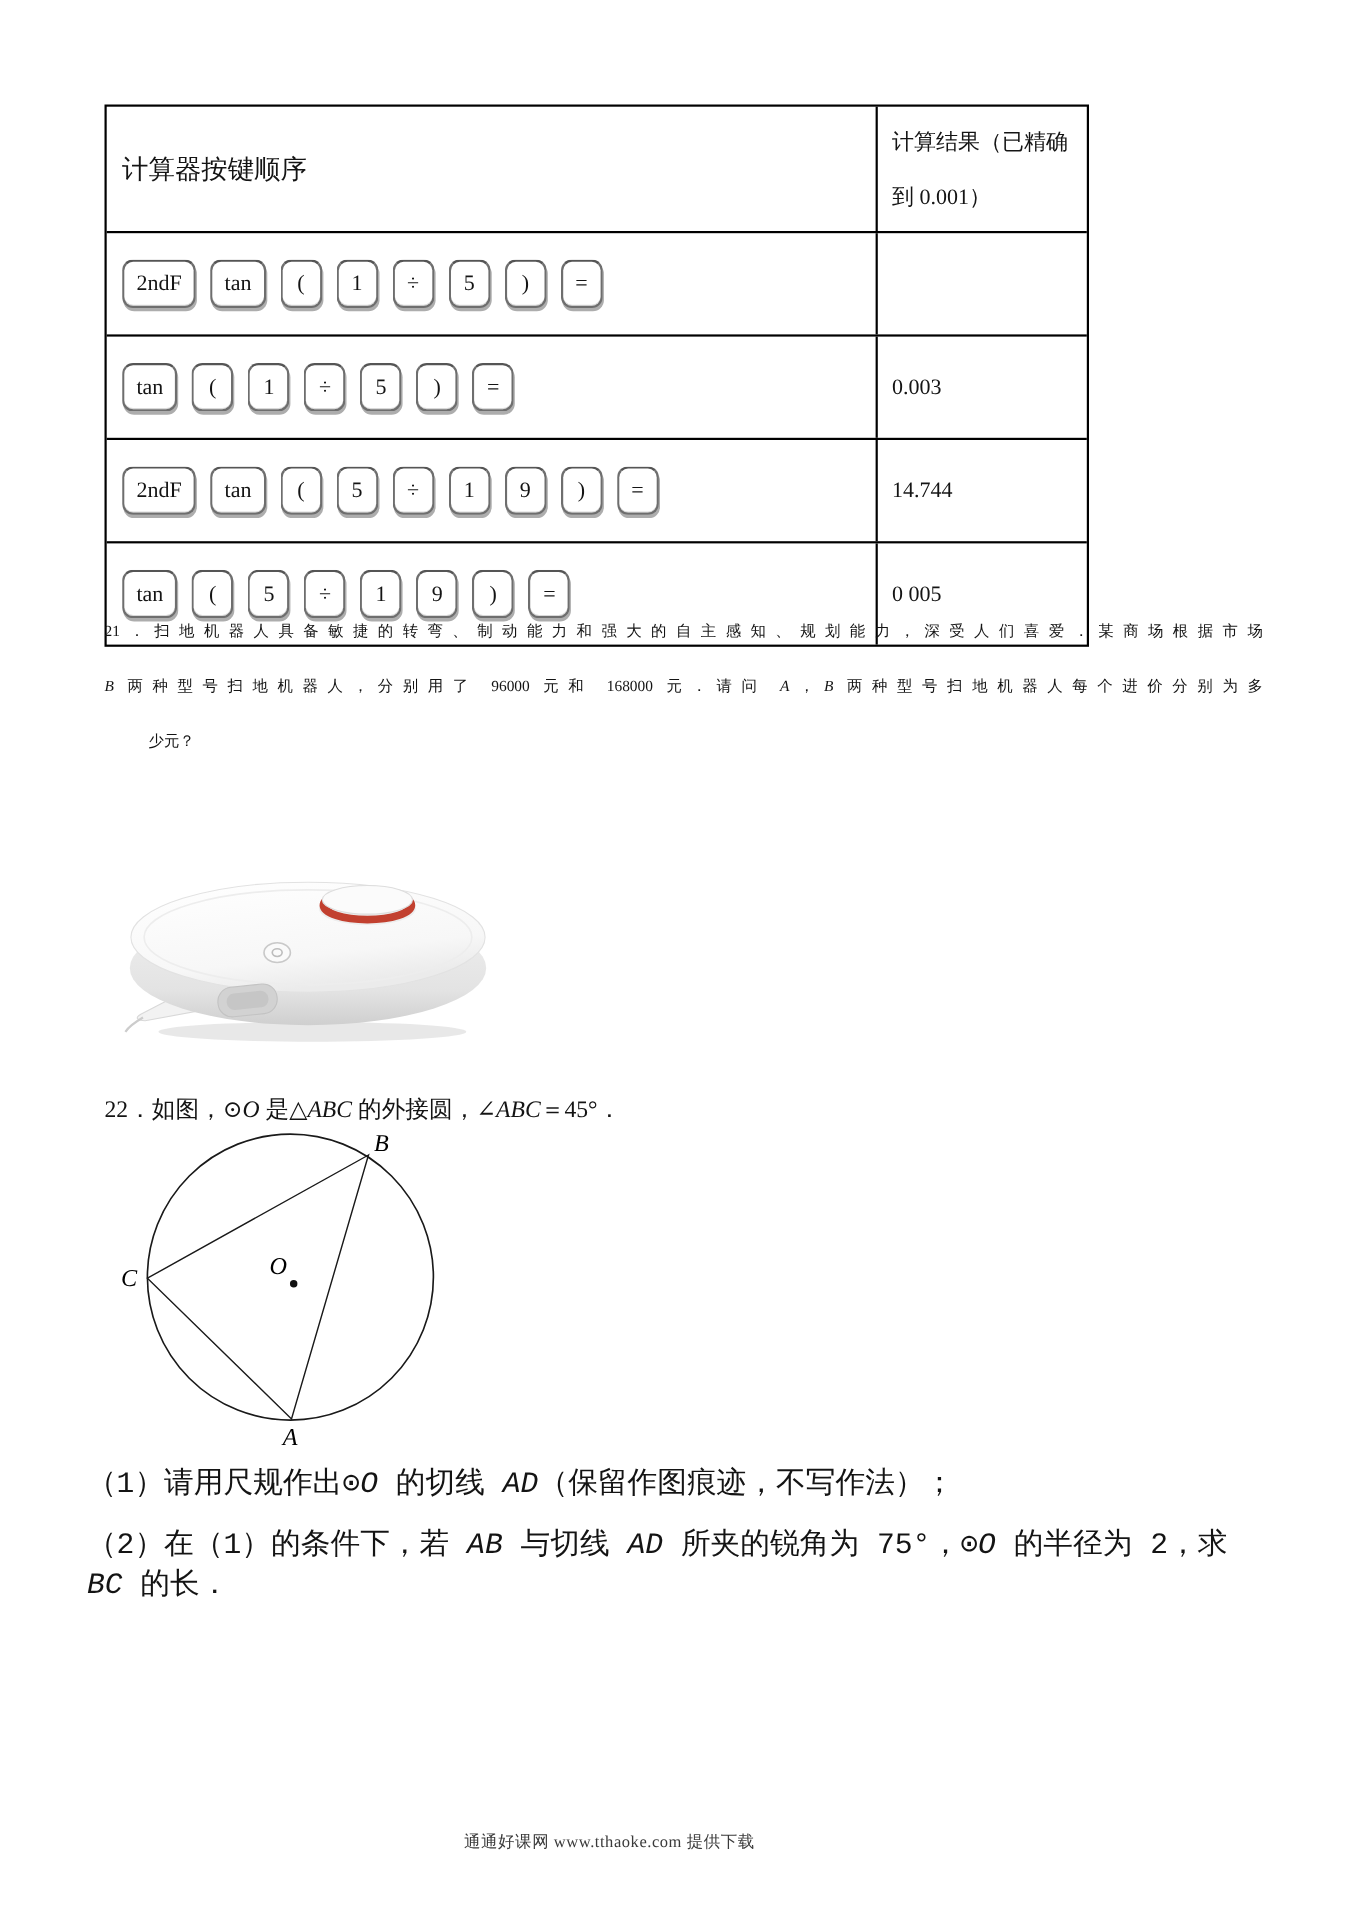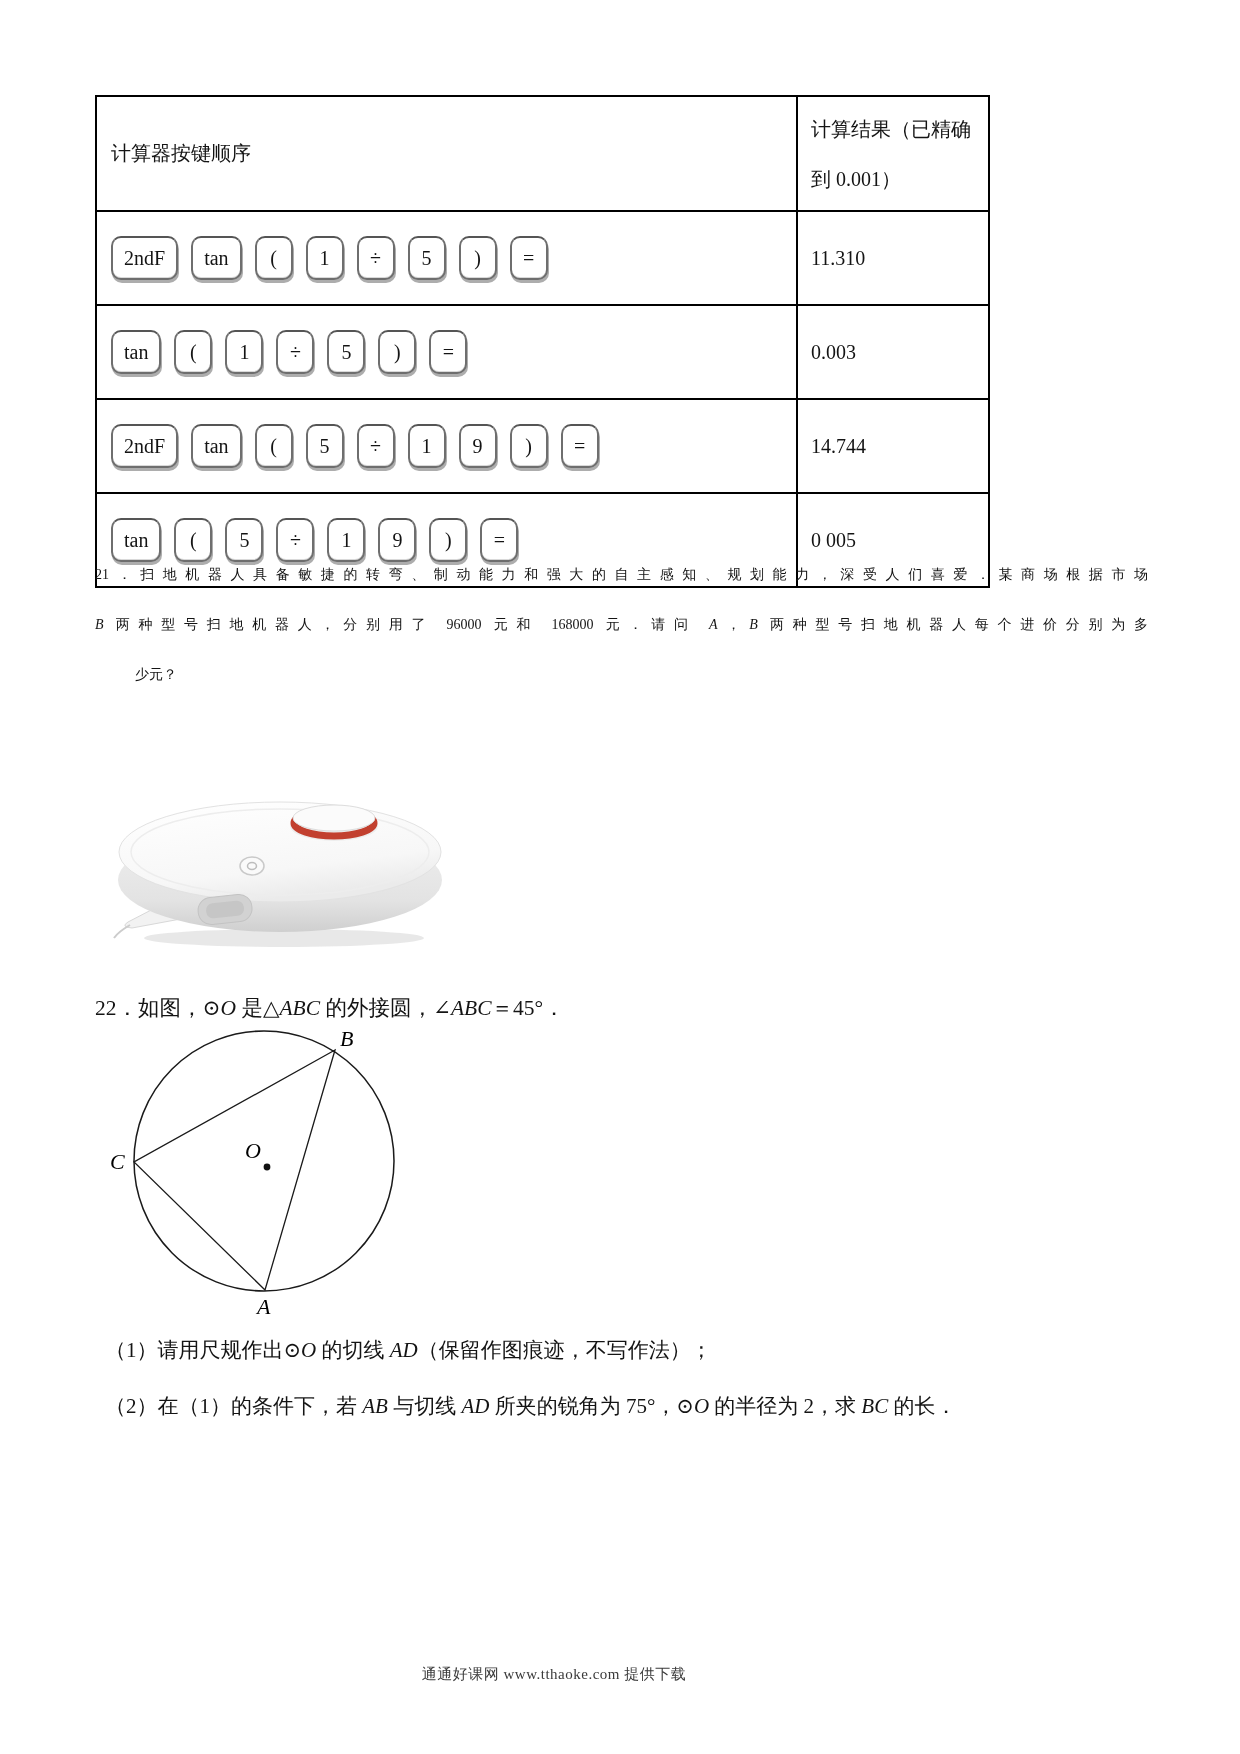--- a/index.html
+++ b/index.html
@@ -21,39 +21,39 @@
   .t-row.hdr { height:113px; }
   .t-row.r   { height:94px; }
   .c1 {
     width:701px; border-right:2px solid #000; box-sizing:border-box;
     display:flex; align-items:center; padding-left:14px; gap:13px;
   }
   .c2 {
     flex:1; box-sizing:border-box; display:flex; align-items:center;
     padding-left:13px; padding-right:4px; font-size:20px;
   }
-  .hdr .c1 { font-size:20px; }
+  .hdr .c1 { font-size:24px; }
   .hdr .c2 { font-size:20px; line-height:50px; }
   .key {
     display:inline-block; min-width:38px; padding:8px 11px;
     border:2px solid #6e6e6e; border-top-color:#555;
     border-radius:10px; background:#fff;
     box-shadow:1px 3px 0 #adadad, inset 0 -1px 0 #d9d9d9;
     font-size:20px; text-align:center; line-height:24px;
     box-sizing:border-box;
   }
 
   
   .q21 { position:absolute; left:95px; top:550px; width:1053px; font-size:14px;font-family:Liberation Serif, serif; }
   .pline { line-height:50px; text-align:justify; text-align-last:justify; white-space:normal; }
   .pline.last { text-align:justify; text-align-last:left;margin-left:40px; }
   i { font-style:italic; }
 
   .q22-title { position:absolute; left:95px; top:990px; width:900px; font-size:21.5px; line-height:36px; }
-  .q22-sub { position:absolute; left:105px; width:1060px; font-size:21px; line-height:36px; }
+  .q22-sub { position:absolute; left:79px; width:1060px; font-size:27px; line-height:36px;font-family:Liberation Mono, monospace; }
   .sub1 { top:1332px; }
   .sub2 { top:1388px; }
 
   
   .robot-fig { position:absolute; left:112px; top:796px; width:336px; height:156px; }
   .circle-fig { position:absolute; left:100px; top:1026px; width:310px; height:300px; }
 
   
   .footer {
     position:absolute; left:0; top:1665px; width:1108px;
@@ -74,21 +74,20 @@
       <div class="c1">
           <span class="key">2ndF</span>
           <span class="key">tan</span>
           <span class="key">(</span>
           <span class="key">1</span>
           <span class="key">÷</span>
           <span class="key">5</span>
           <span class="key">)</span>
           <span class="key">=</span>
         </div>
-      <div class="c2">11.310</div>
     </div>
     <div class="t-row r">
       <div class="c1">
           <span class="key">tan</span>
           <span class="key">(</span>
           <span class="key">1</span>
           <span class="key">÷</span>
           <span class="key">5</span>
           <span class="key">)</span>
           <span class="key">=</span>

